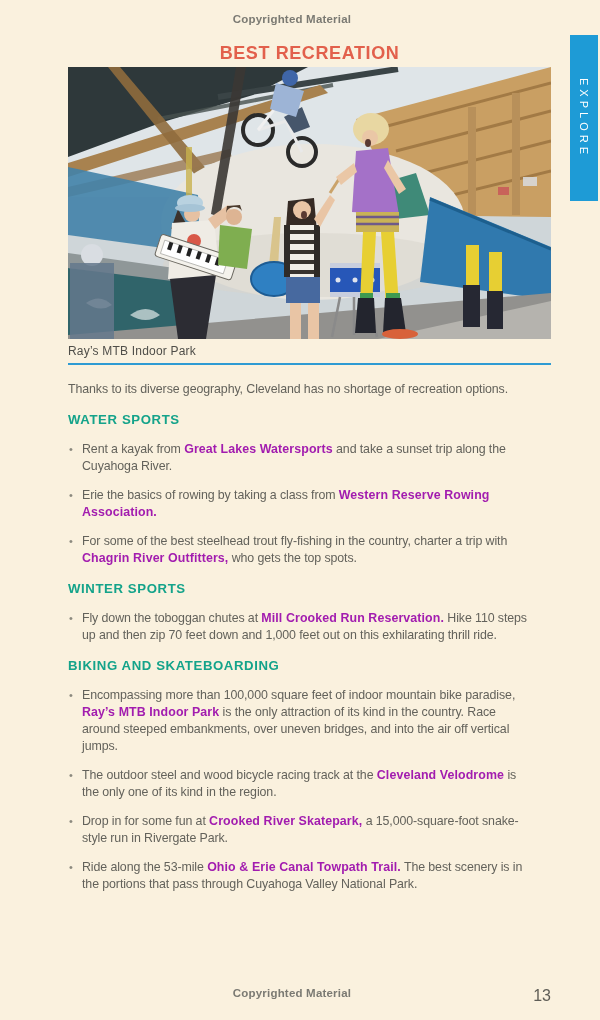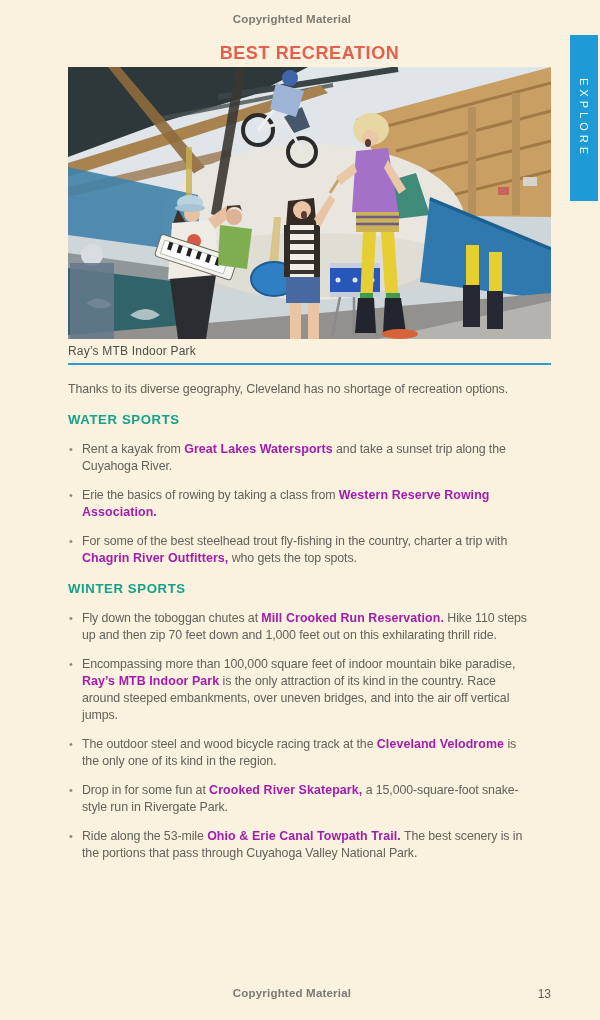--- a/index.html
+++ b/index.html
@@ -9,21 +9,21 @@
     font-family:"Liberation Sans","DejaVu Sans",sans-serif;
     -webkit-font-smoothing:antialiased;
   }
   .top-note,.bottom-note{
     position:absolute;left:0;width:584px;text-align:center;
     font-size:11.5px;font-weight:bold;color:#7B7A73;letter-spacing:.2px;
   }
   .top-note{top:13px;}
   .bottom-note{top:987px;}
   .page-number{
-    position:absolute;right:49px;top:987px;font-size:12px;color:#5E5D56;
+    position:absolute;right:49px;top:987px;font-size:16px;color:#5E5D56;
   }
   .page-title{
     position:absolute;left:68px;top:31px;width:483px;
     font-size:18px;font-weight:bold;color:#E2604C;letter-spacing:.6px;
     padding-bottom:7px;border-bottom:2px dotted #E2604C;text-align:center;
   }
   .side-tab{
     position:absolute;right:2px;top:35px;width:28px;height:166px;
     background:#1E9BD6;display:flex;align-items:center;justify-content:center;
   }
@@ -237,20 +237,21 @@
 
   <section class="topic">
     <h2 class="topic-heading">WINTER SPORTS</h2>
     <ul class="bullets">
   <li class="bullet-item"><span class="pre">Fly down the toboggan chutes at </span><strong class="link">Mill Crooked Run Reservation.</strong><span class="post"> Hike 110 steps up and then zip 70 feet down and 1,000 feet out on this exhilarating thrill ride.</span></li>
 
 </ul>
   </section>
 
   <section class="topic">
+    <h2 class="topic-heading">BIKING AND SKATEBOARDING</h2>
     <ul class="bullets">
   <li class="bullet-item"><span class="pre">Encompassing more than 100,000 square feet of indoor mountain bike paradise, </span><strong class="link">Ray’s MTB Indoor Park</strong><span class="post"> is the only attraction of its kind in the country. Race around steeped embankments, over uneven bridges, and into the air off vertical jumps.</span></li>
 
   <li class="bullet-item"><span class="pre">The outdoor steel and wood bicycle racing track at the </span><strong class="link">Cleveland Velodrome</strong><span class="post"> is the only one of its kind in the region.</span></li>
 
   <li class="bullet-item"><span class="pre">Drop in for some fun at </span><strong class="link">Crooked River Skatepark,</strong><span class="post"> a 15,000-square-foot snake-style run in Rivergate Park.</span></li>
 
   <li class="bullet-item"><span class="pre">Ride along the 53-mile </span><strong class="link">Ohio &amp; Erie Canal Towpath Trail.</strong><span class="post"> The best scenery is in the portions that pass through Cuyahoga Valley National Park.</span></li>
 </ul>
   </section>

